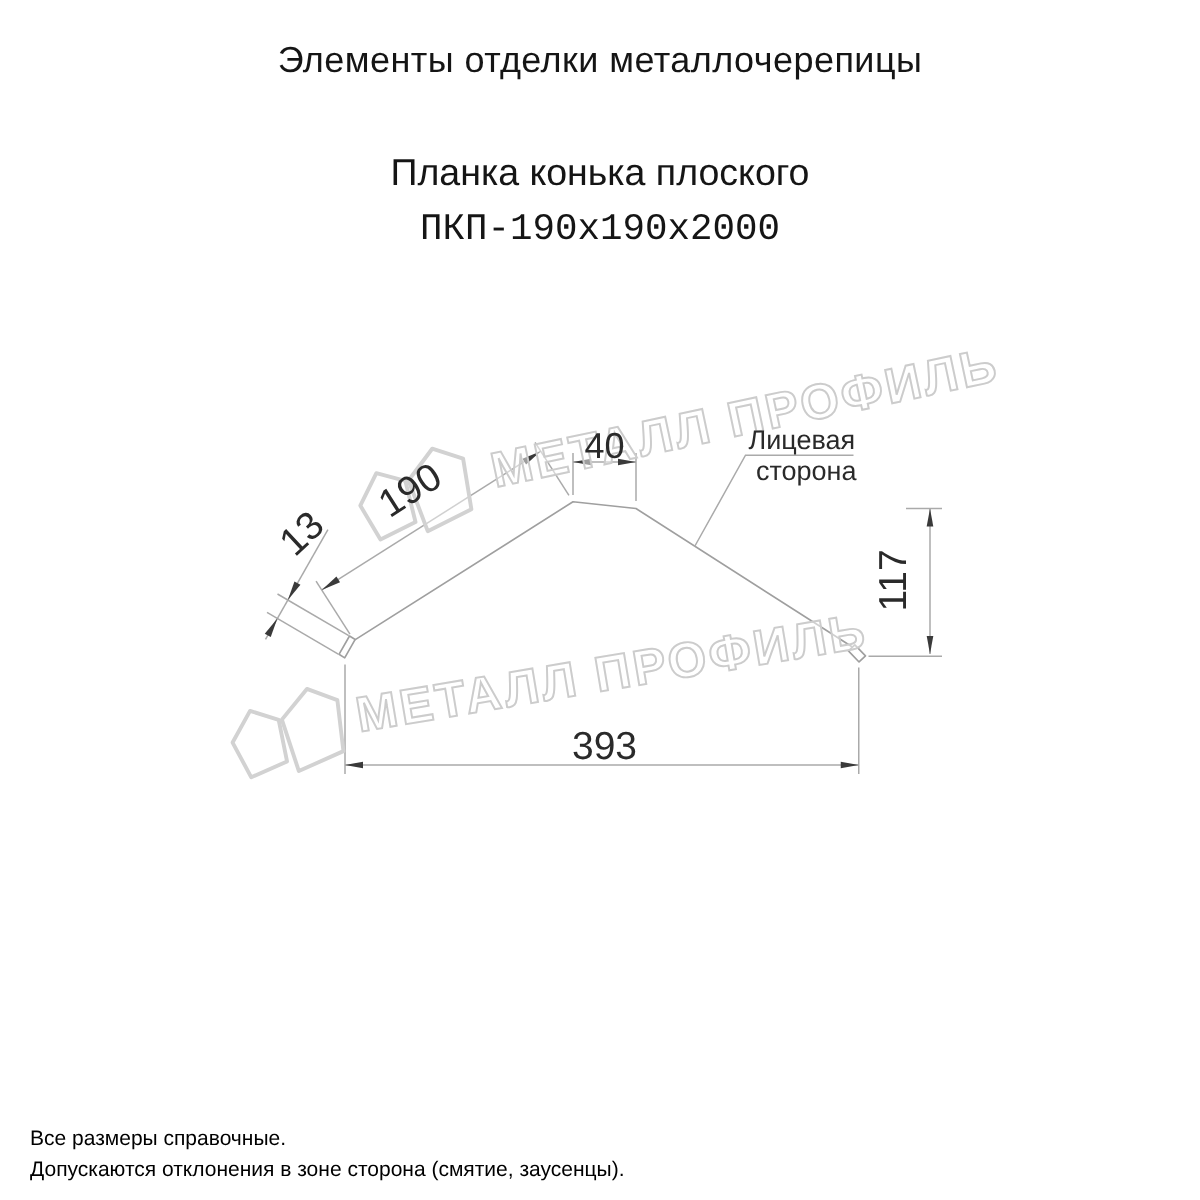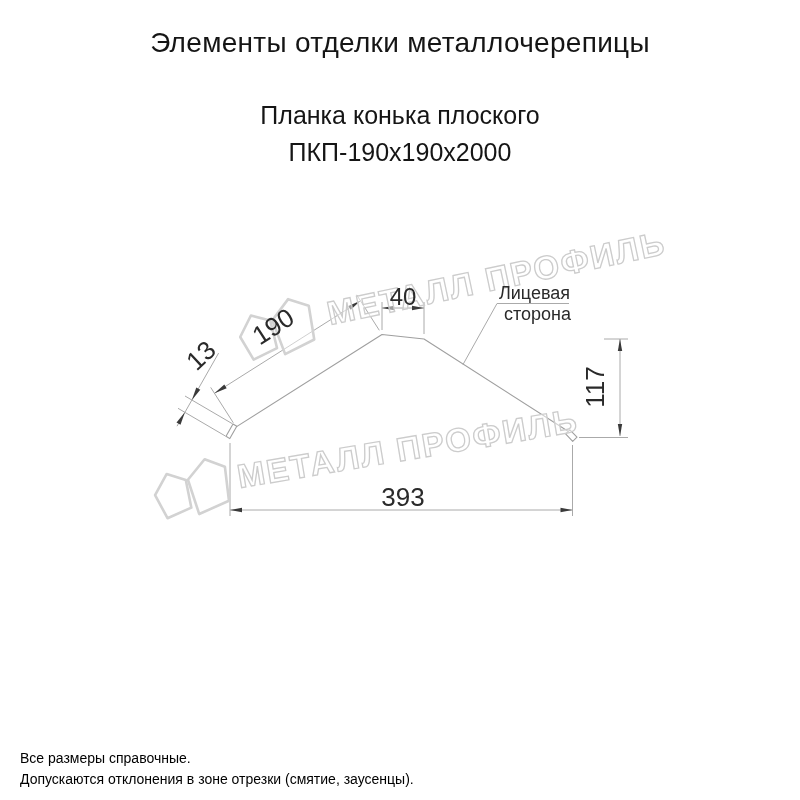--- a/index.html
+++ b/index.html
@@ -2,29 +2,29 @@
 <html><head>
 <meta charset="utf-8">
 <style>
   html,body{margin:0;padding:0;background:#ffffff;}
   .page{
     position:relative;width:800px;height:800px;background:#ffffff;overflow:hidden;
     font-family:"Liberation Sans", sans-serif;color:#151515;
   }
   .page-title{
     position:absolute;top:27px;left:0;width:800px;text-align:center;
-    font-size:28px;letter-spacing:.3px;color:#151515;
+    font-size:24px;letter-spacing:.3px;color:#151515;
   }
   .page-subtitle{
     position:absolute;top:101px;left:0;width:800px;text-align:center;
     font-size:25px;color:#151515;
   }
   .page-model{
     position:absolute;top:138px;left:0;width:800px;text-align:center;
-    font-size:25px;color:#151515;
+    font-size:25px;color:#151515;font-family:Liberation Mono, monospace;
   }
   svg.diagram{position:absolute;top:0;left:0;}
   .outline{stroke:#9f9f9f;stroke-width:1.1;fill:none;stroke-linejoin:round;}
   .thinline{stroke:#aaaaaa;stroke-width:1;fill:none;}
   .arrow{fill:#3a3a3a;stroke:none;}
   .dimtext{fill:#2a2a2a;font-family:"Liberation Sans",sans-serif;}
   .leadertext{fill:#2a2a2a;font-family:"Liberation Sans",sans-serif;font-size:18px;}
   .wm-text{
     font-family:"Liberation Sans",sans-serif;font-weight:bold;font-size:33px;
     letter-spacing:2px;fill:rgba(255,255,255,0.5);stroke:#cccccc;stroke-width:1.3;
@@ -120,16 +120,16 @@
     <text class="dimtext" transform="translate(604,387) rotate(-90)" font-size="26" text-anchor="middle">117</text>
 
     <text class="dimtext" x="403" y="506" font-size="26" text-anchor="middle">393</text>
 
     <text class="leadertext" x="499" y="299">Лицевая</text>
     <text class="leadertext" x="504" y="320">сторона</text>
   </svg>
 
   <div class="footer">
     <div>Все размеры справочные.</div>
-    <div>Допускаются отклонения в зоне отрезки (смятие, заусенцы).</div>
+    <div>Допускаются отклонения в зоне сторона (смятие, заусенцы).</div>
   </div>
 
 </div>
 
 </body></html>

